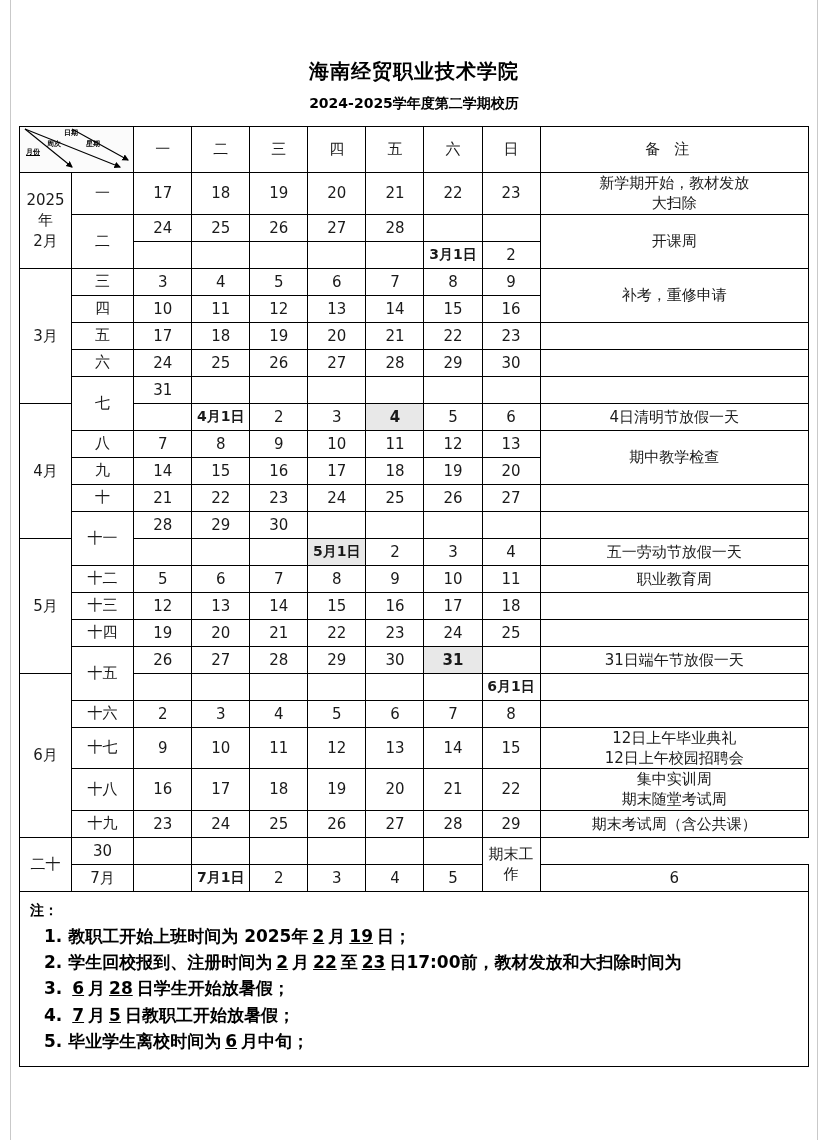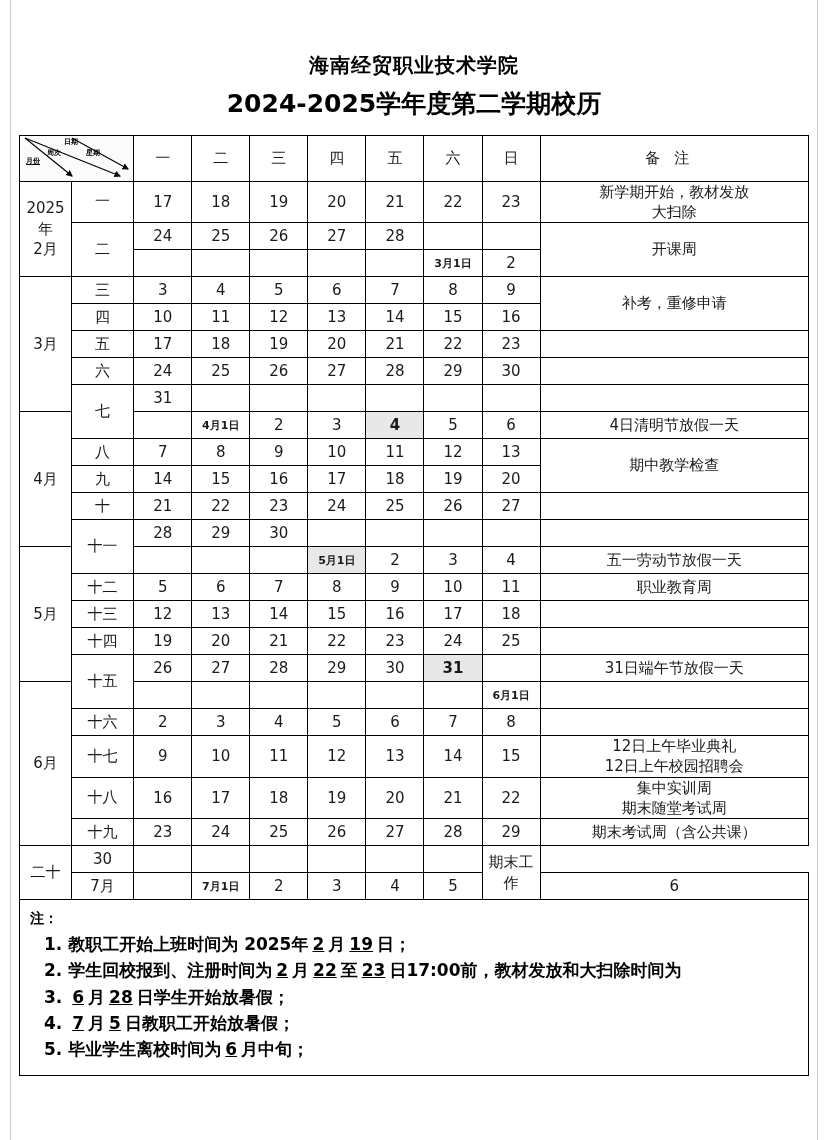--- a/index.html
+++ b/index.html
@@ -7,32 +7,32 @@
     width:828px;height:1140px;
     background:#ffffff;
     font-family:"Liberation Sans","DejaVu Sans",sans-serif;
     color:#000;
     overflow:hidden;
   }
   .page{
     position:relative;
     width:828px;height:1140px;
     box-sizing:border-box;
-    padding:0;
+    padding:6px;
   }
   .edge-left{position:absolute;left:10px;top:0;width:1px;height:1140px;background:#c9c9c9;}
   .edge-right{position:absolute;right:10px;top:0;width:1px;height:1140px;background:#c9c9c9;}
 
   .titles{text-align:center;padding-top:52px;}
   .title-main{
     font-size:20px;font-weight:bold;letter-spacing:1px;line-height:1.3;
     font-family:"DejaVu Sans","Liberation Sans",sans-serif;
   }
   .title-sub{
-    font-size:25px;font-weight:bold;letter-spacing:0px;line-height:1.3;margin-top:10px;
+    font-size:14px;font-weight:bold;letter-spacing:0px;line-height:1.3;margin-top:10px;
     font-family:"DejaVu Sans","Liberation Sans",sans-serif;
   }
 
   table.cal{
     border-collapse:collapse;
     margin:14px auto 0 auto;
     width:790px;
     table-layout:fixed;
   }
   table.cal td, table.cal th{
@@ -78,21 +78,21 @@
   td.month{
     font-size:13px;font-weight:bold;line-height:1.35;
     font-family:"DejaVu Sans","Liberation Sans",sans-serif;
   }
   td.week{
     font-size:17px;font-weight:bold;
     font-family:"DejaVu Sans","Liberation Sans",sans-serif;
   }
   td.day{font-size:15px;}
   td.day.holiday{background:#e8e8e8;font-weight:bold;}
-  td.day.mstart{font-size:11px;font-weight:bold;text-align:center;}
+  td.day.mstart{font-size:14px;font-weight:bold;text-align:center;}
   td.note{
     text-align:left;
     padding:2px 0 2px 5px;
     font-size:13px;
     font-weight:bold;
     line-height:1.35;
     font-family:"DejaVu Sans","Liberation Sans",sans-serif;
   }
   td.note .nl{display:block;}
 

